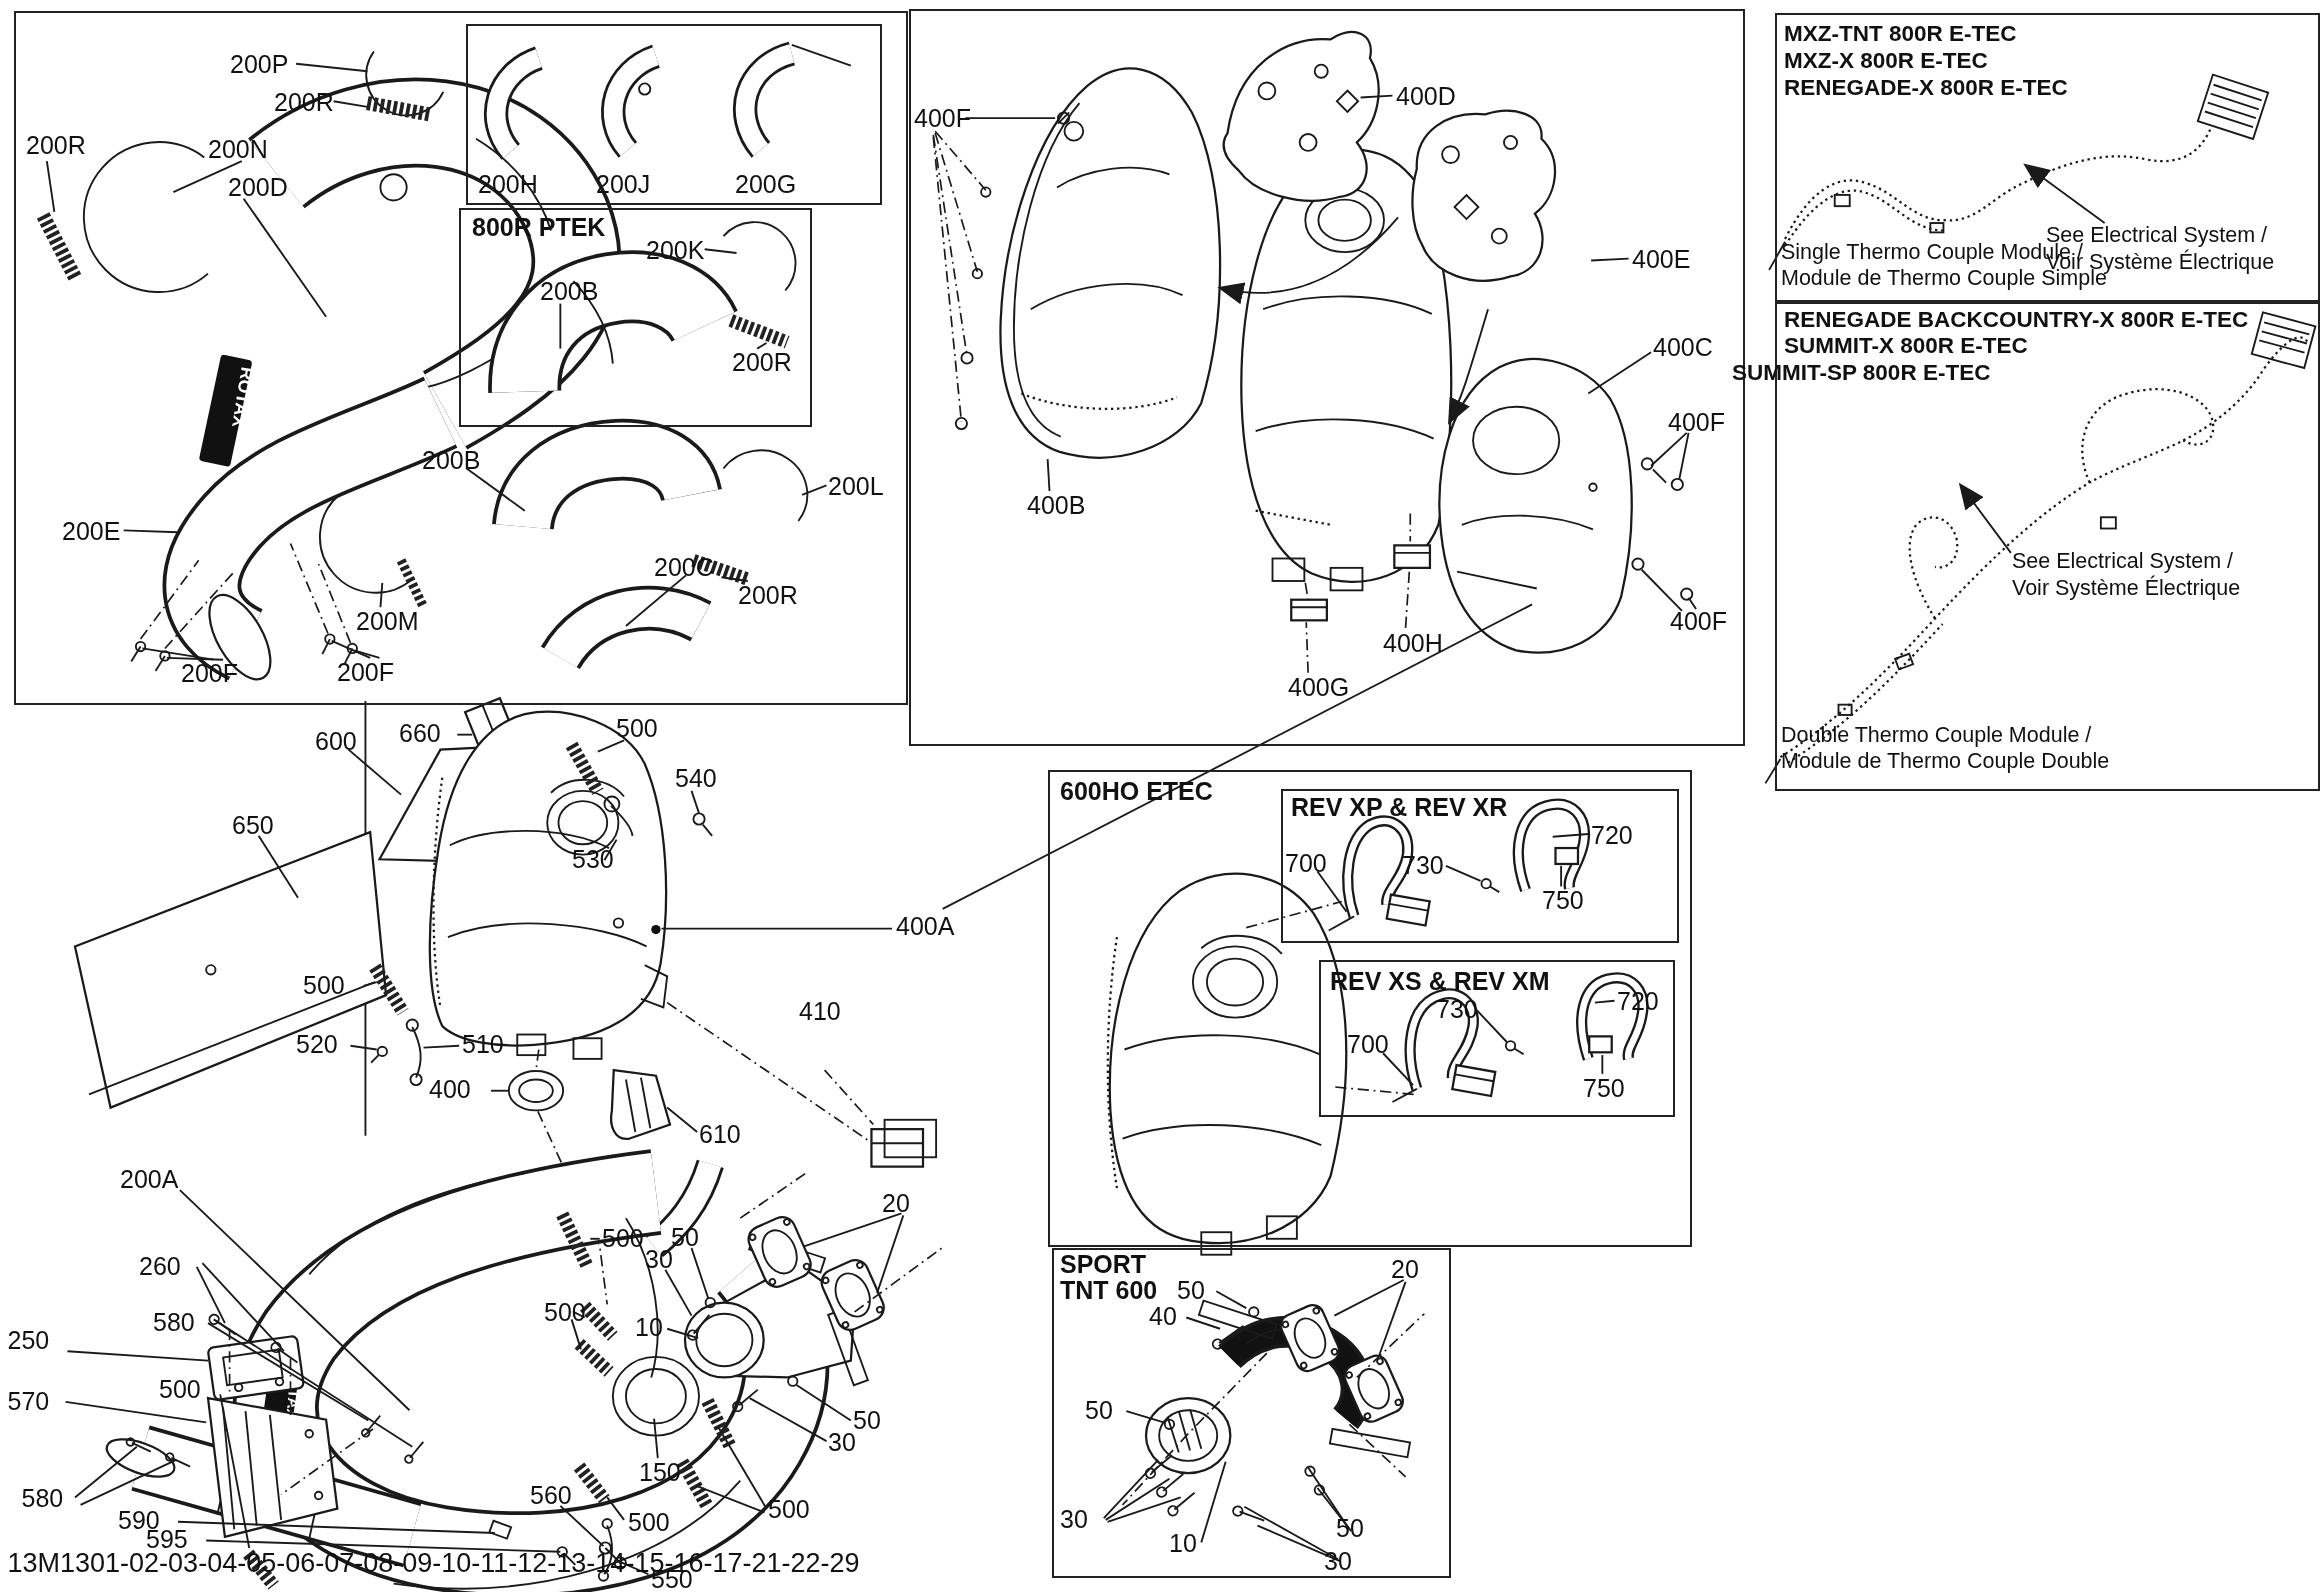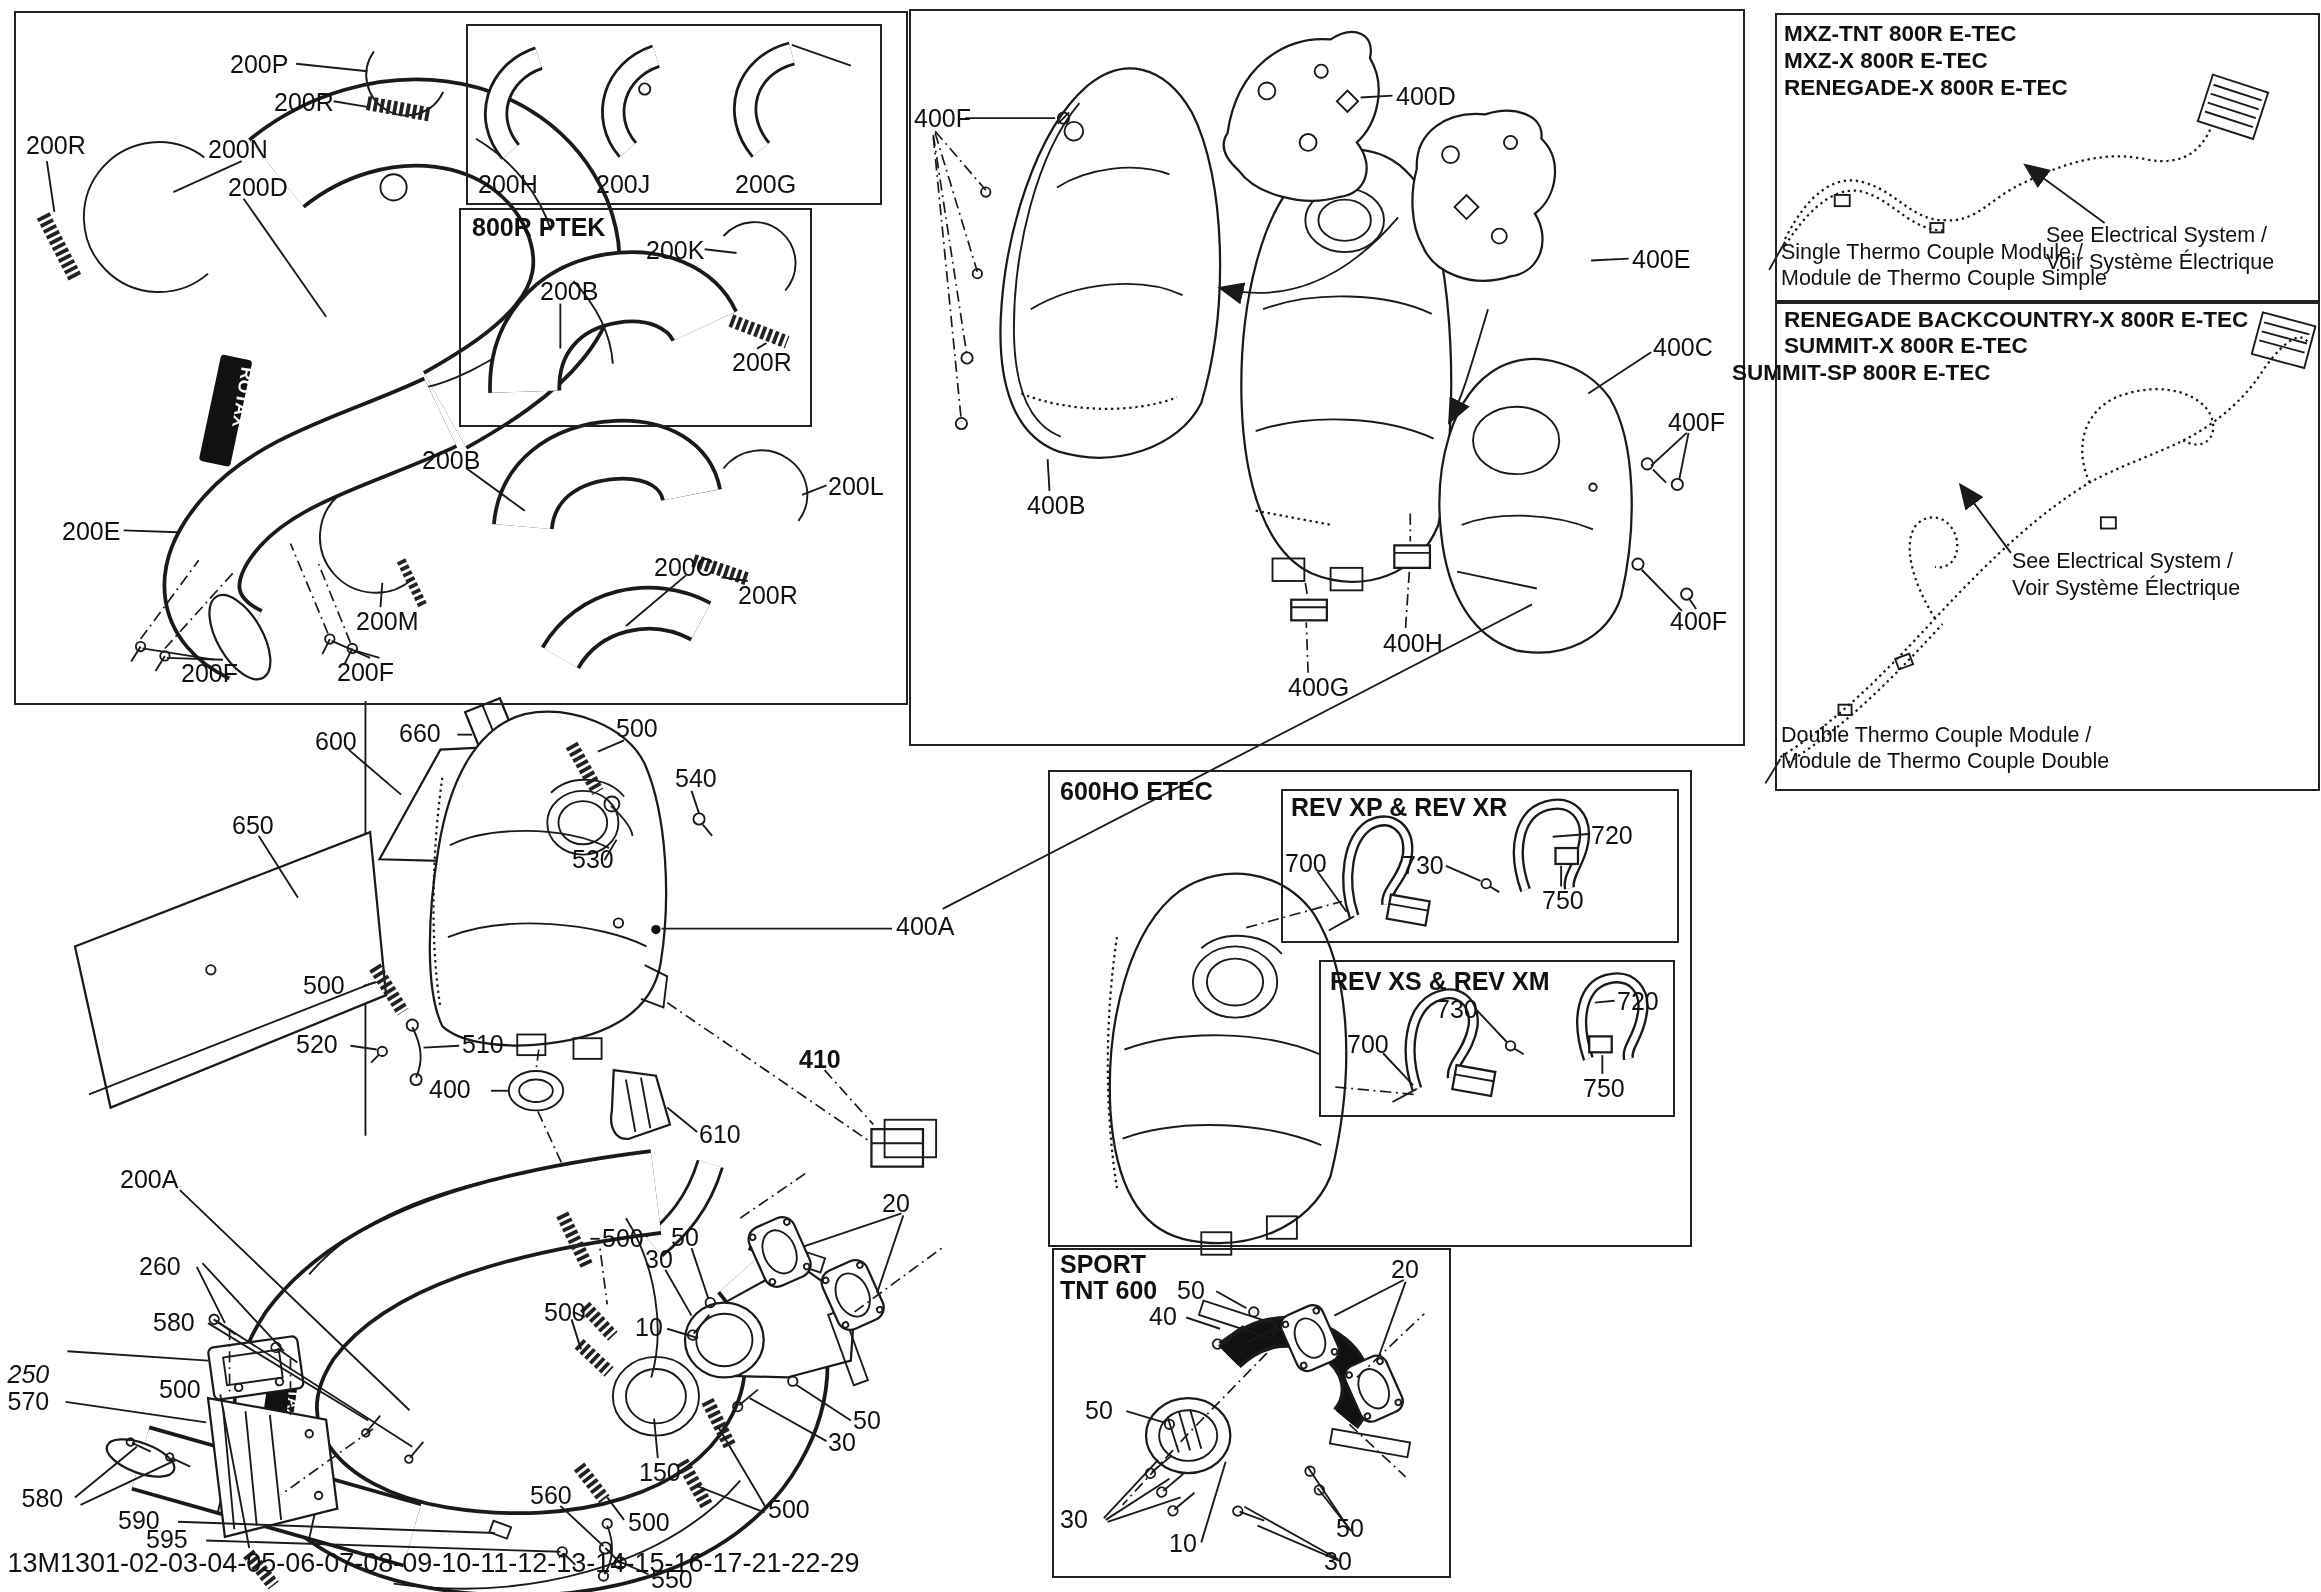--- a/index.html
+++ b/index.html
@@ -640,26 +640,26 @@
 <div class="lbl" style="left:399px;top:721px;">660</div>
 <div class="lbl" style="left:232px;top:813px;">650</div>
 <div class="lbl" style="left:616px;top:716px;">500</div>
 <div class="lbl" style="left:675px;top:766px;">540</div>
 <div class="lbl" style="left:572px;top:847px;">530</div>
 <div class="lbl" style="left:896px;top:914px;">400A</div>
 <div class="lbl" style="left:303px;top:973px;">500</div>
 <div class="lbl" style="left:296px;top:1032px;">520</div>
 <div class="lbl" style="left:462px;top:1032px;">510</div>
 <div class="lbl" style="left:429px;top:1077px;">400</div>
-<div class="lbl" style="left:799px;top:1047px;font-weight:bold;">410</div>
+<div class="lbl" style="left:799px;top:999px;">410</div>
 <div class="lbl" style="left:699px;top:1122px;">610</div>
 
 <div class="lbl" style="left:120px;top:1167px;">200A</div>
 <div class="lbl" style="left:139px;top:1254px;">260</div>
-<div class="lbl" style="left:7.5px;top:1362px;font-style:italic;">250</div>
+<div class="lbl" style="left:7.5px;top:1328px;">250</div>
 <div class="lbl" style="left:153px;top:1310px;">580</div>
 <div class="lbl" style="left:7.5px;top:1389px;">570</div>
 <div class="lbl" style="left:159px;top:1377px;">500</div>
 <div class="lbl" style="left:21.5px;top:1486px;">580</div>
 <div class="lbl" style="left:118px;top:1508px;">590</div>
 <div class="lbl" style="left:146px;top:1527px;">595</div>
 <div class="lbl" style="left:602px;top:1226px;">500</div>
 <div class="lbl" style="left:671px;top:1225px;">50</div>
 <div class="lbl" style="left:645px;top:1247px;">30</div>
 <div class="lbl" style="left:882px;top:1191px;">20</div>

